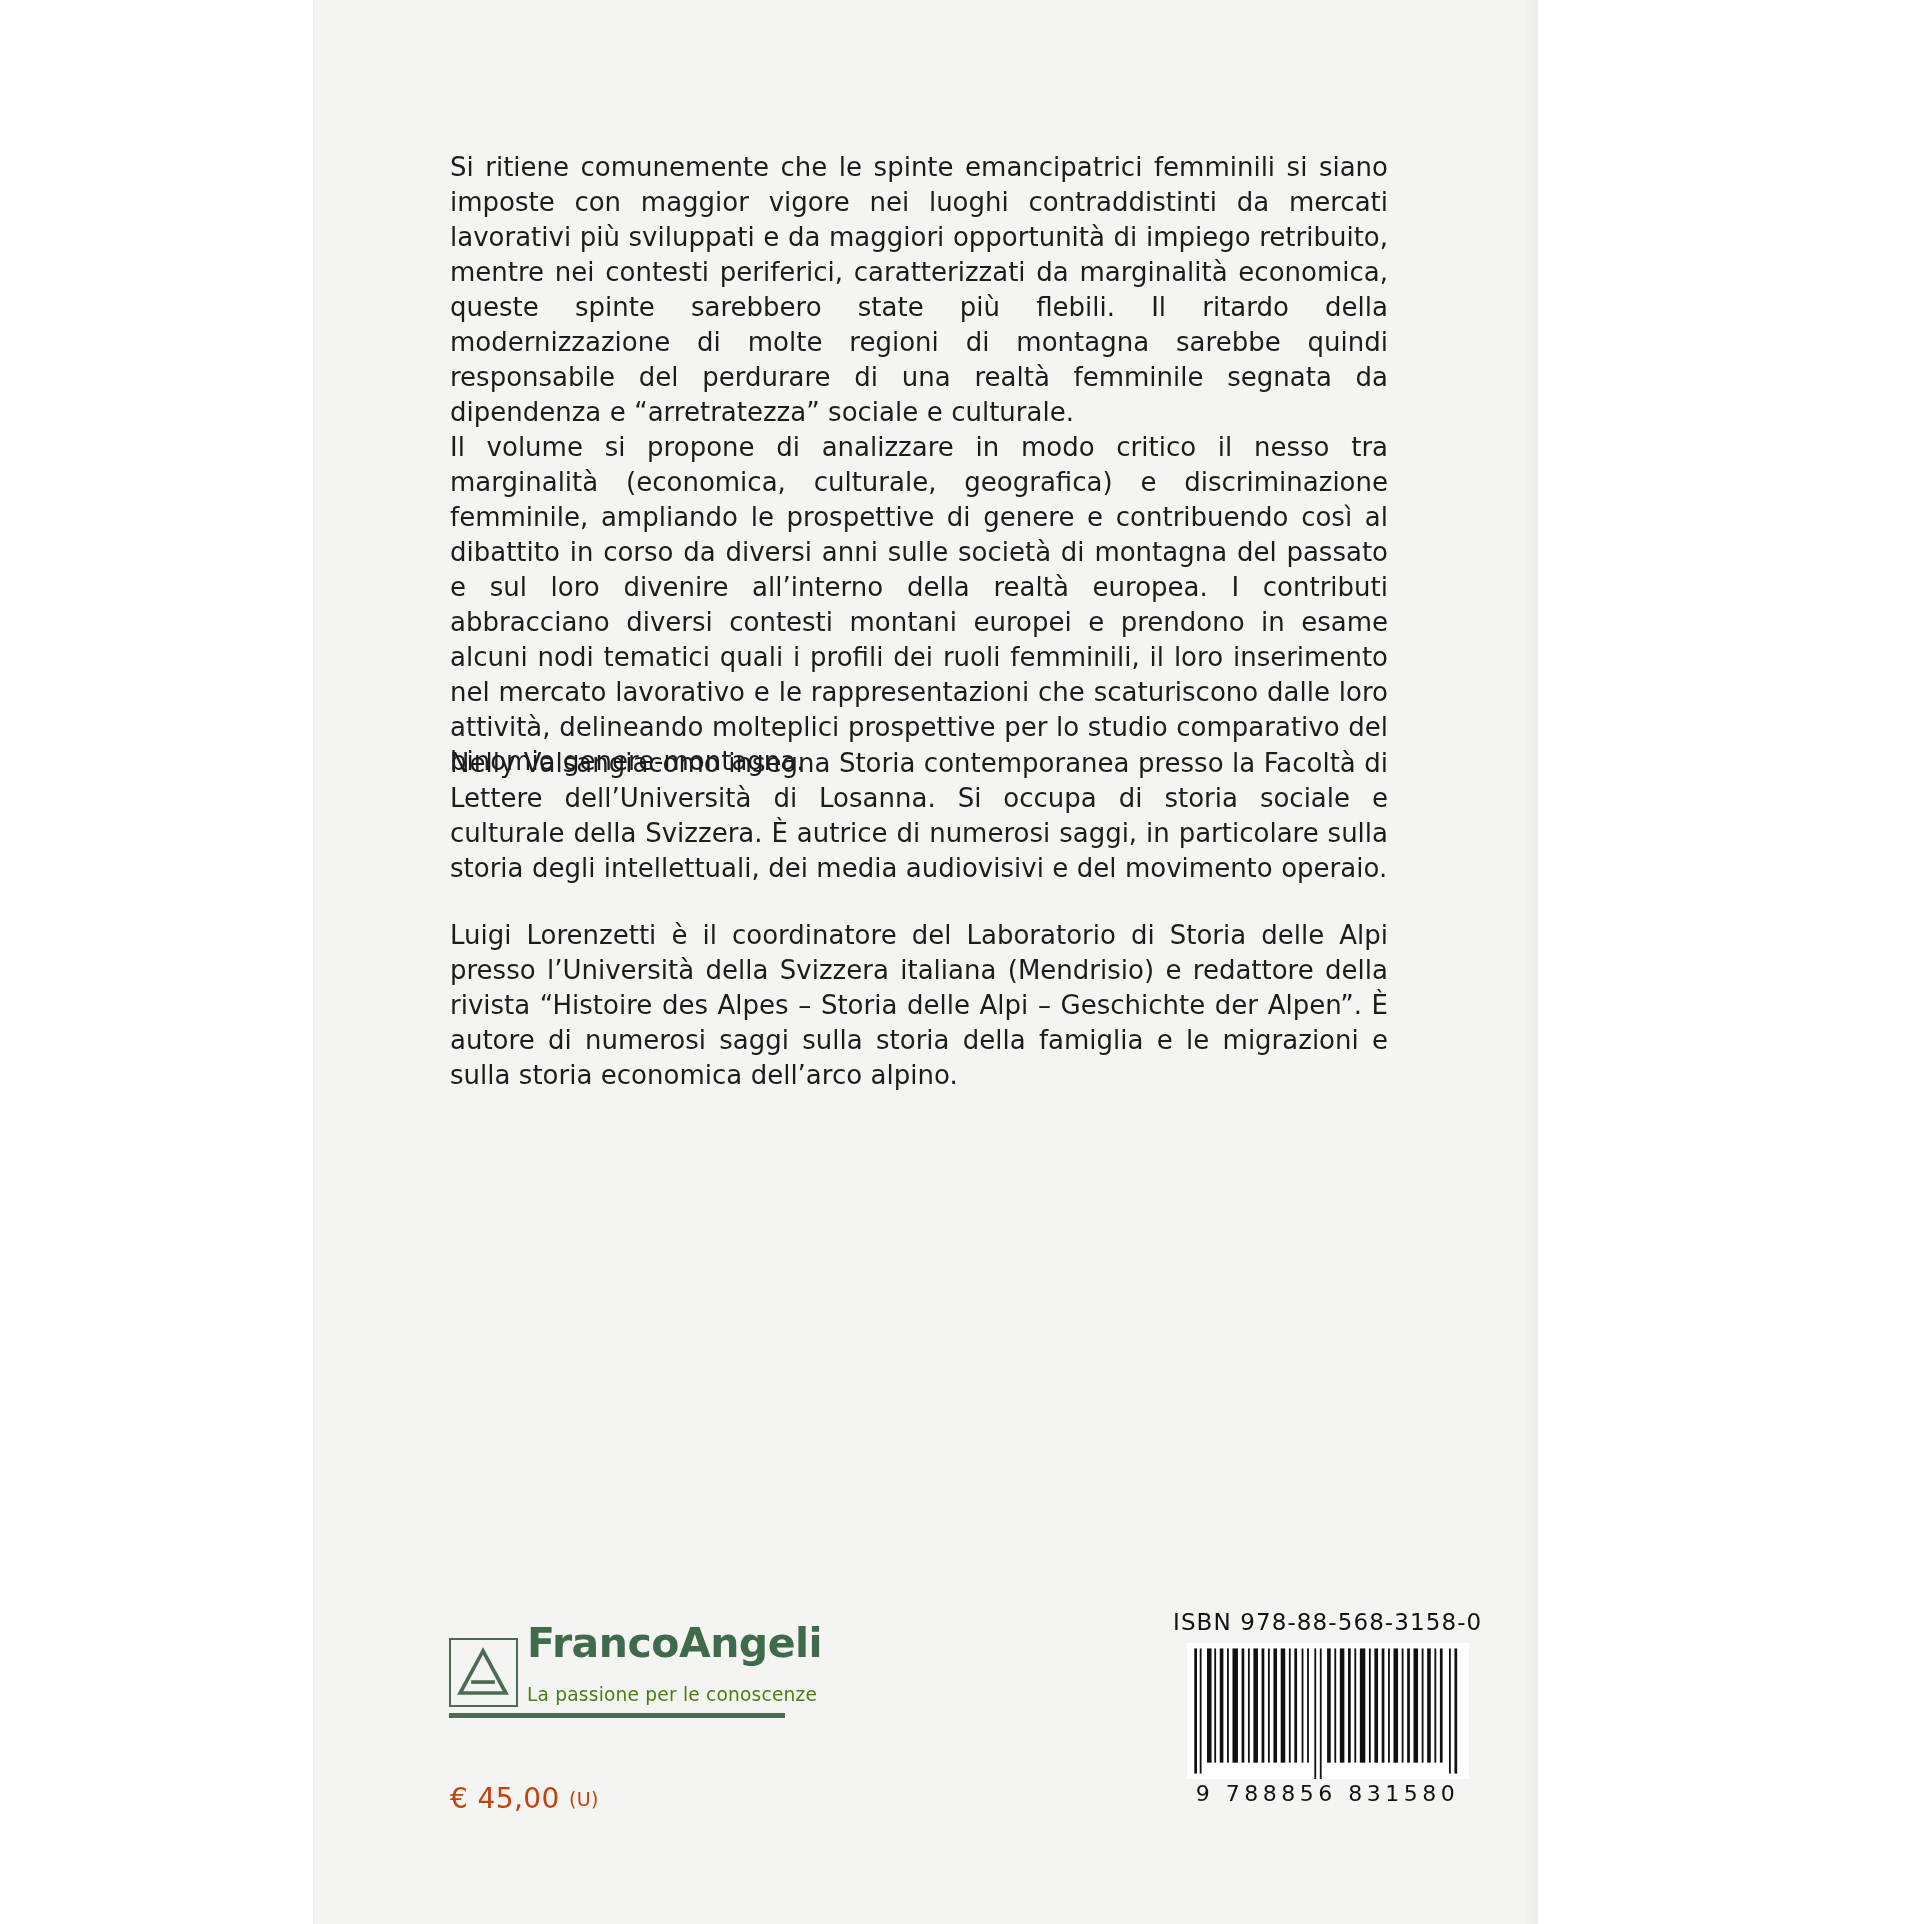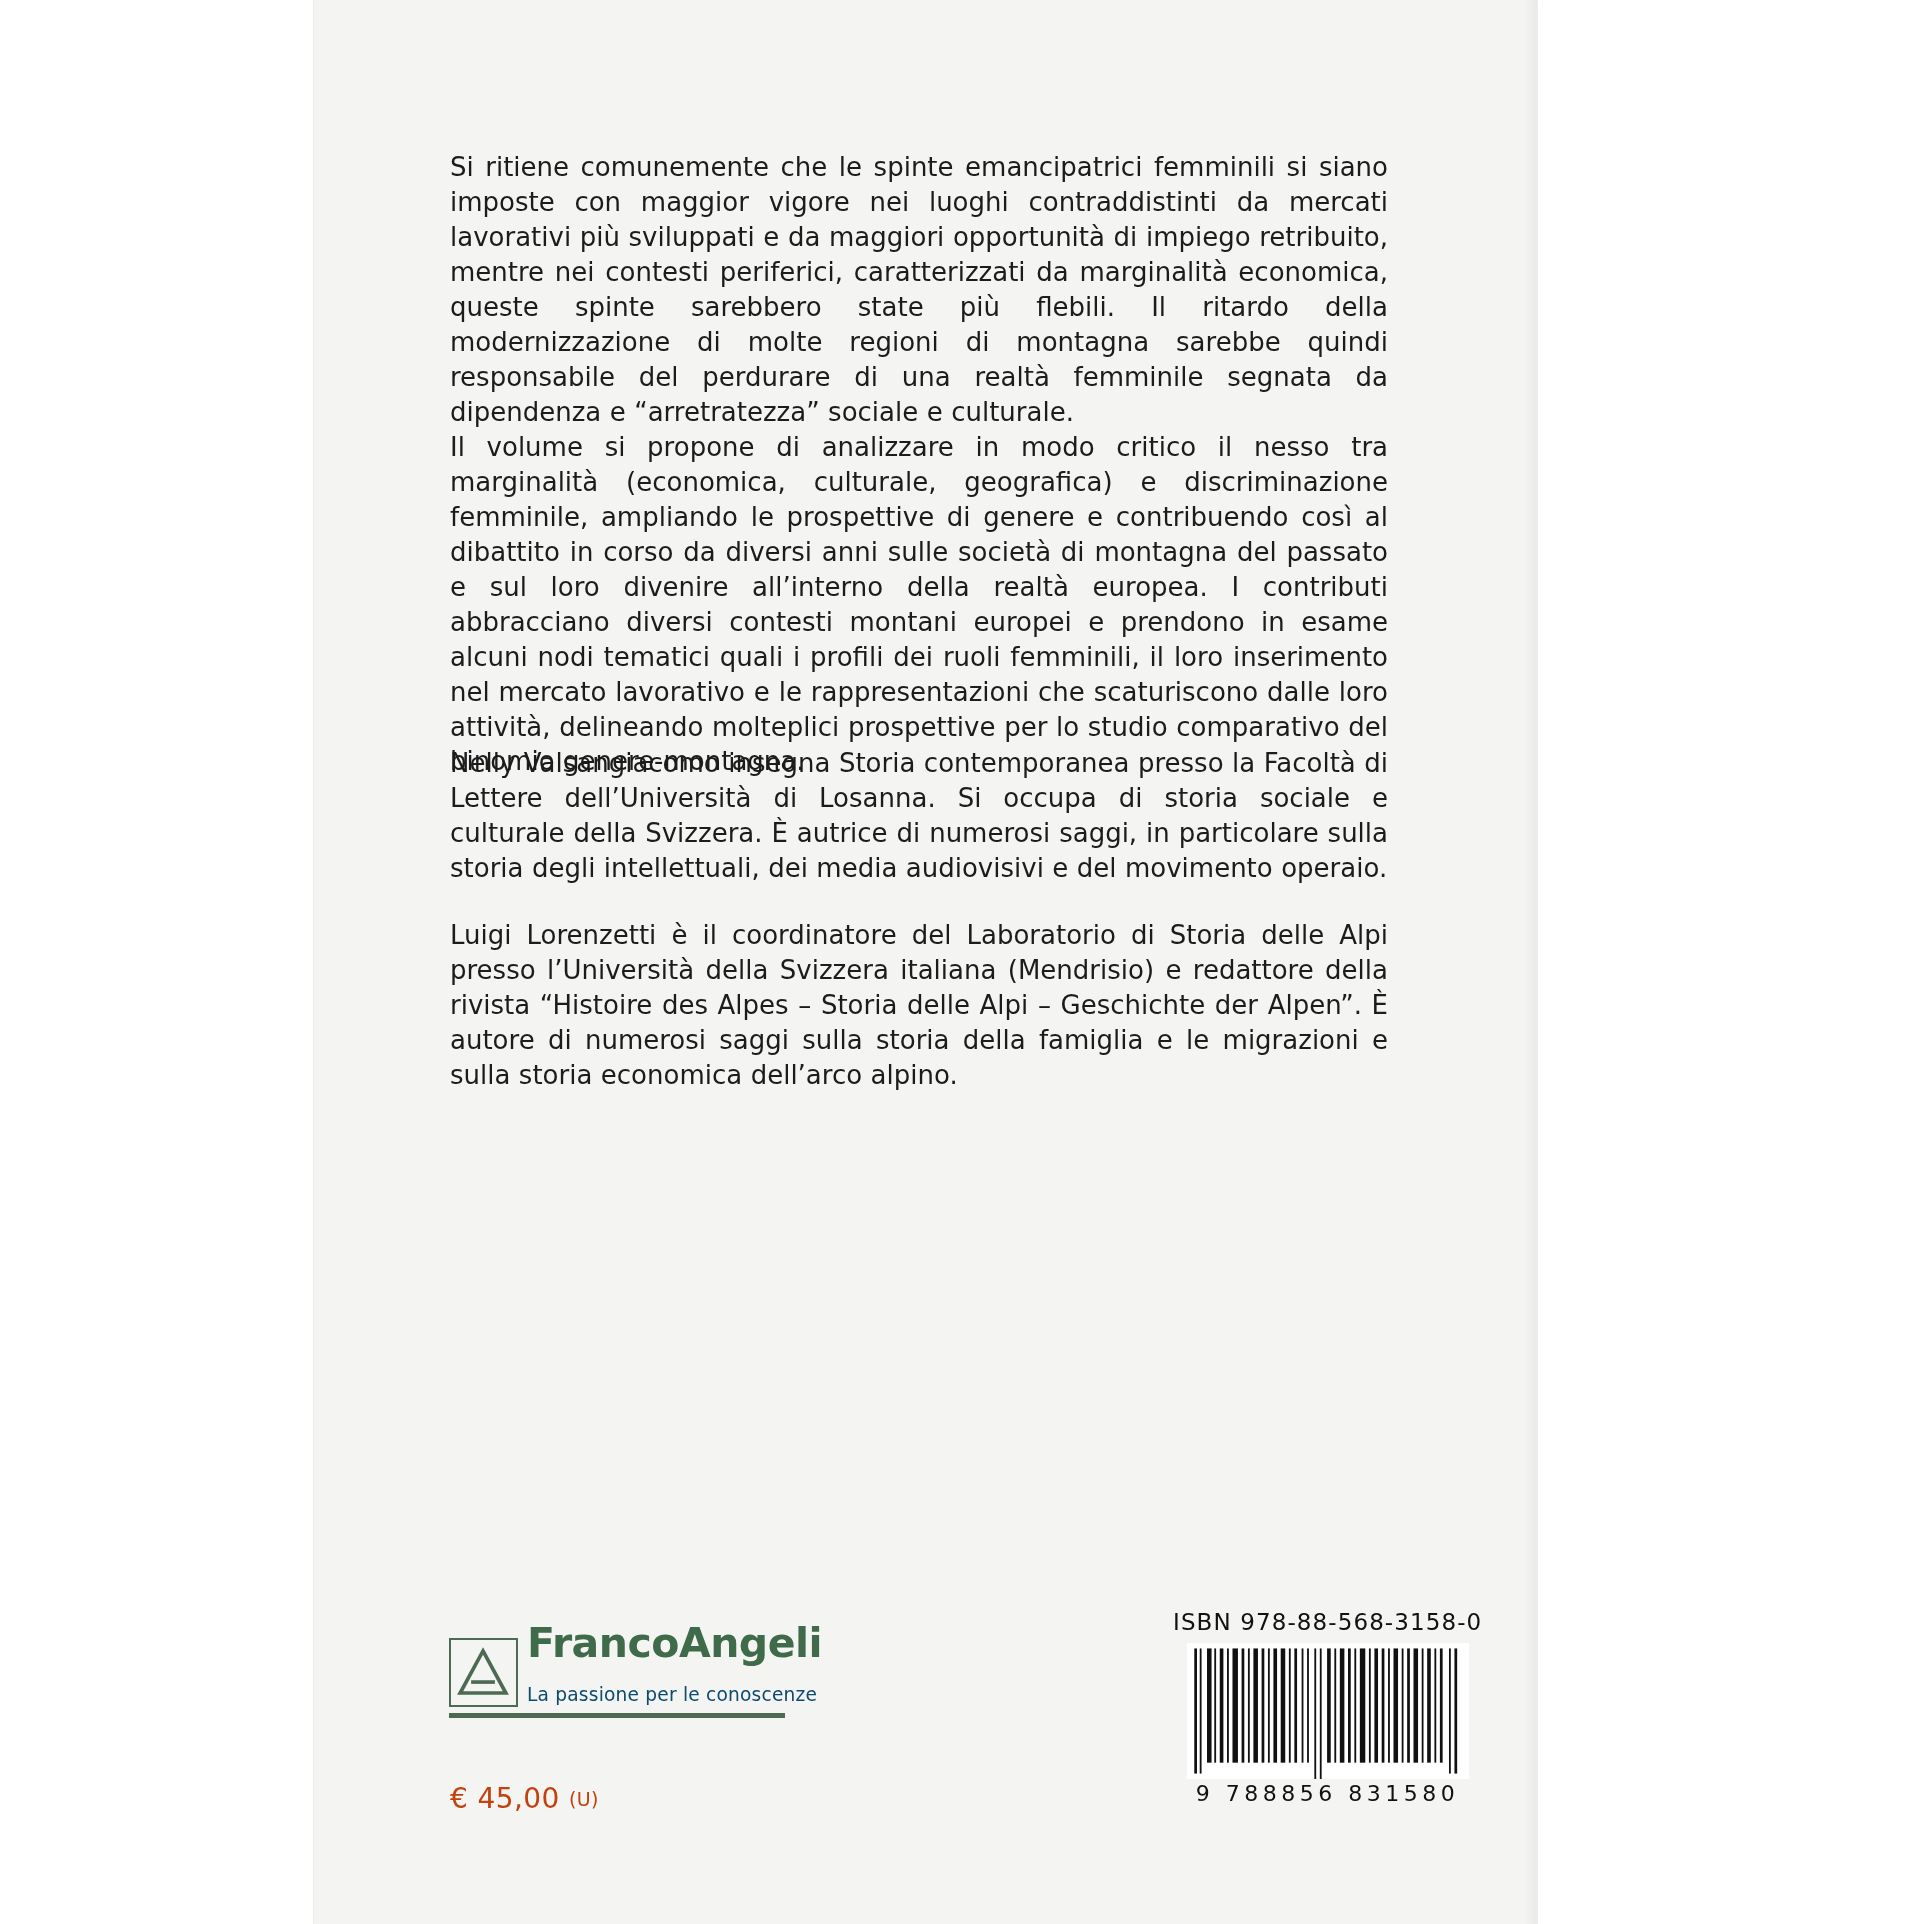--- a/index.html
+++ b/index.html
@@ -104,21 +104,21 @@
   .logo-name {
     font-family: "DejaVu Sans", sans-serif;
     font-weight: bold;
     font-size: 41px;
     color: #3f6b4a;
     line-height: 1;
     letter-spacing: -0.5px;
   }
   .logo-tag {
     font-size: 18.6px;
-    color: #0c4a6e;
+    color: #4d7c0f;
     line-height: 1;
     margin-top: 6.4px;
     letter-spacing: 0.2px;
   }
   .logo-rule {
     margin-top: 6.4px;
     height: 4.5px;
     background: #4c6b52;
     width: 336px;
   }

